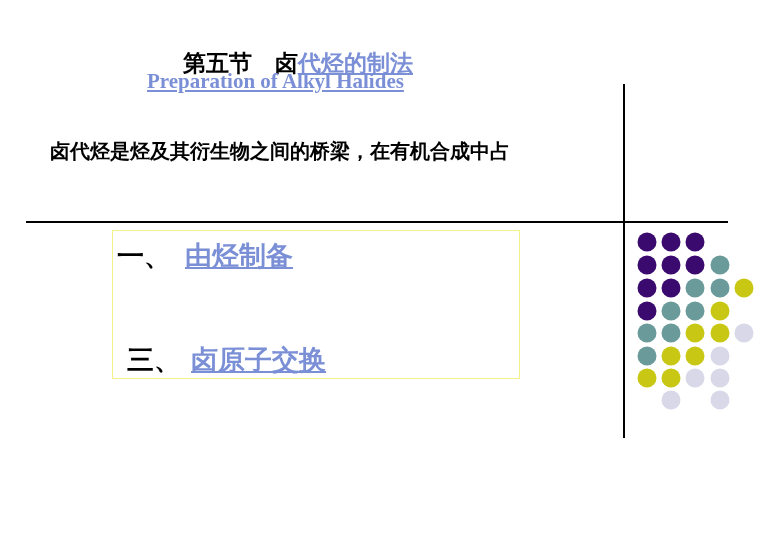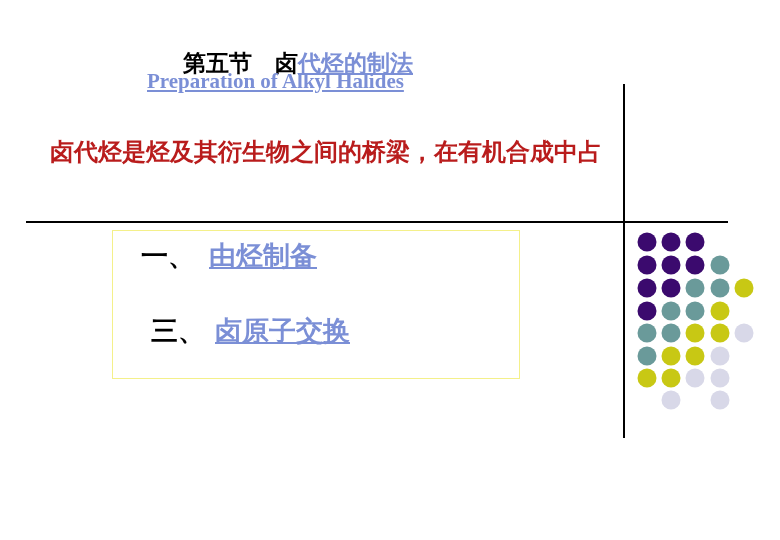--- a/index.html
+++ b/index.html
@@ -13,33 +13,32 @@
     left: 183px; top: 28px; font-size: 23px; line-height: 30px;
     color: #000; white-space: nowrap; font-weight: bold; margin-top: 20px;
   }
   .title-en {
     left: 147px; top: 66px; font-size: 21px; line-height: 30px;
     font-family: "Liberation Serif", serif; font-weight: bold;
     white-space: nowrap;
   }
   .link { color: #7b8fd6; text-decoration: underline; cursor: pointer; }
   .para {
-    left: 50px; top: 138px; width: 570px; font-size: 24px; line-height: 27px;
-    color: #b91c1c; font-weight: bold;
+    left: 50px; top: 138px; width: 570px; font-size: 20px; line-height: 27px;
+    color: #000000; font-weight: bold;
   }
   .vline { left: 623px; top: 84px; width: 2px; height: 354px; background: #000; }
   .hline { left: 26px; top: 221px; width: 702px; height: 2px; background: #000; }
   .box {
     left: 112px; top: 230px; width: 408px; height: 149px;
     border: 1.5px solid #f4f08a; box-sizing: border-box;
   }
   .item {
     position: absolute; font-size: 27px; line-height: 34px; white-space: nowrap;
     font-weight: bold;
-    margin-left: 24px;
   }
   .item .num { color: #000; }
   .dot {
     position: absolute; width: 19px; height: 19px; border-radius: 50%;
     transform: translate(-50%, -50%);
   }
 </style>
 </head>
 <body>
 
@@ -55,21 +54,21 @@
 <div class="abs hline"></div>
 
 <div class="abs para">
   <div>卤代烃是烃及其衍生物之间的桥梁，在有机合成中占</div>
 </div>
 
 <div class="abs box">
   <div class="item" style="left:4px; top:8px;">
     <span class="num">一、</span><span style="display:inline-block;width:14px"></span><span class="link">由烃制备</span>
   </div>
-  <div class="item" style="left:14px; top:83px;">
+  <div class="item" style="left:14px; top:112px;">
     <span class="num">三、</span><span style="display:inline-block;width:10px"></span><span class="link">卤原子交换</span>
   </div>
 </div>
 
 <div class="abs" id="dots" style="left:0;top:0;width:780px;height:540px;pointer-events:none;">
     <div class="dot" style="left: 647px; top: 242px; background: rgb(59, 10, 110);"></div>
     <div class="dot" style="left: 671px; top: 242px; background: rgb(59, 10, 110);"></div>
     <div class="dot" style="left: 695px; top: 242px; background: rgb(59, 10, 110);"></div>
     <div class="dot" style="left: 647px; top: 265px; background: rgb(59, 10, 110);"></div>
     <div class="dot" style="left: 671px; top: 265px; background: rgb(59, 10, 110);"></div>

